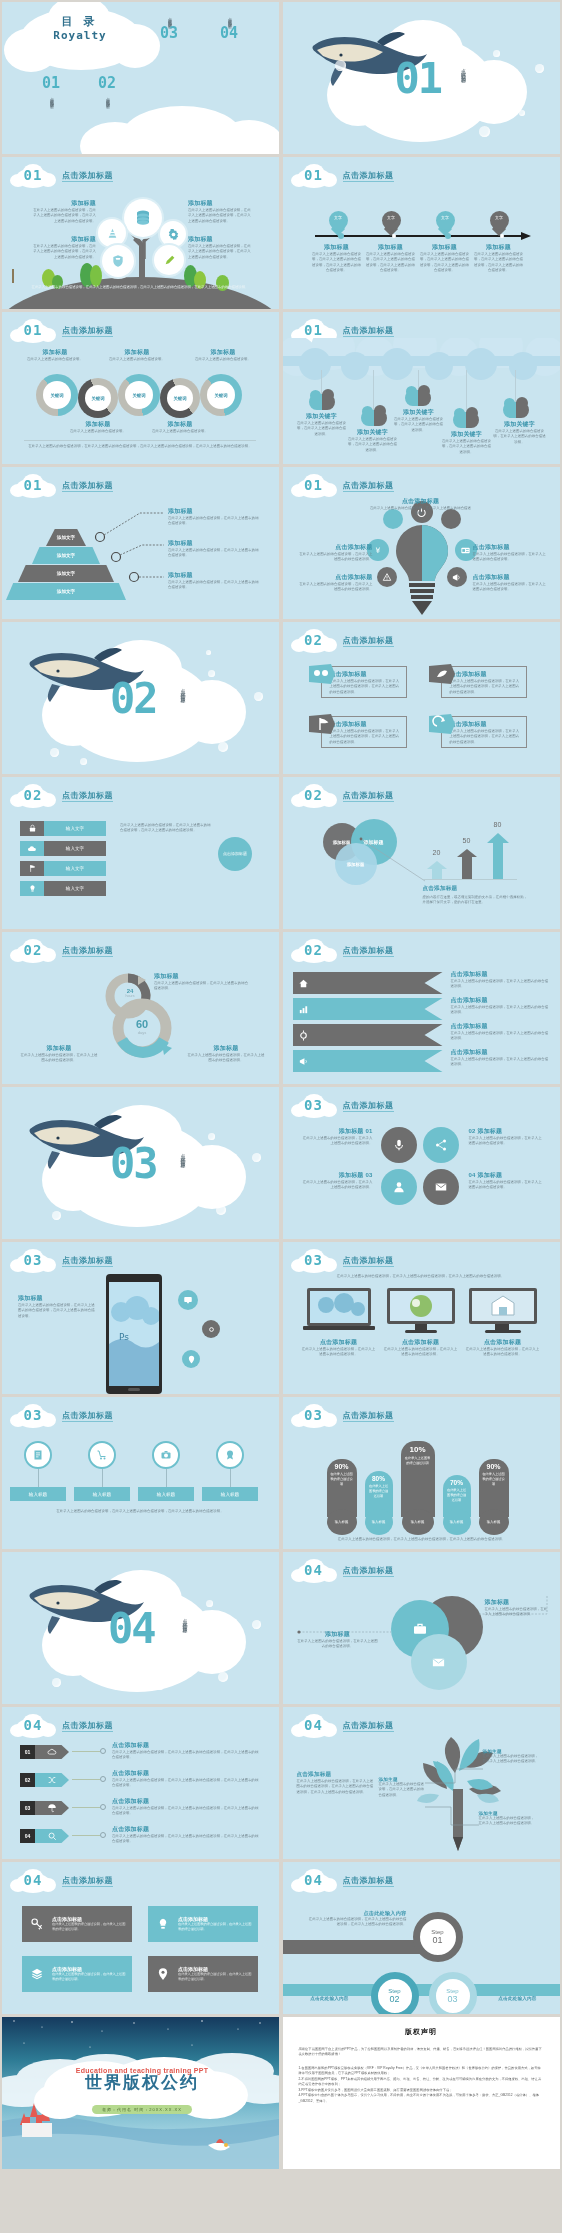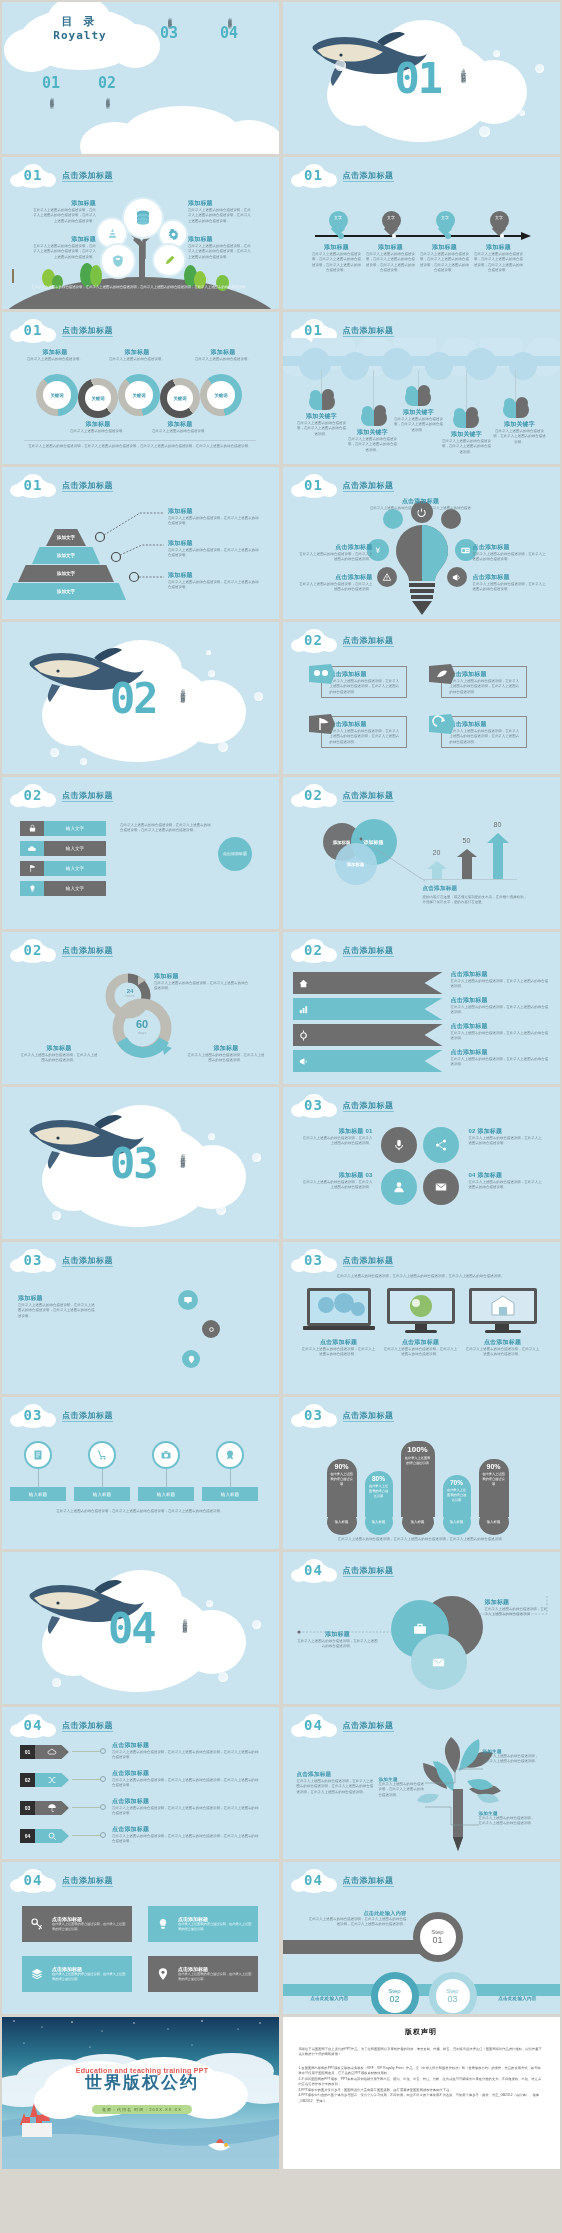--- a/index.html
+++ b/index.html
@@ -886,20 +886,37 @@
   <div class="slide">
     <div class="sl">
       <div class="cloudtag">
         <div class="cb c1"></div>
           <div class="cb c2"></div>
           <div class="cb c3"></div>
           <div class="cb c4"></div>
         <div class="num">03</div>
       </div>
       <div class="htitle"><span class="u">点击添加标题</span></div>
+      <div class="phone" style="left:104px;top:32px;width:56px;height:120px">
+        <div class="screen" style="left:3px;top:8px;width:50px;height:104px">
+          <svg width="50" height="104" viewBox="0 0 50 104">
+            <rect width="50" height="104" fill="#bfe2f1"></rect>
+            <g fill="#8cc6e0" opacity=".8">
+                <circle cx="12" cy="30" r="10"></circle>
+                <circle cx="28" cy="26" r="12"></circle>
+                <circle cx="42" cy="34" r="9"></circle>
+              </g>
+            <g fill="#5a9cc4" opacity=".6">
+                <path d="M0 62 q14 -10 26 0 q12 8 24 -2 V104 H0 Z"></path>
+              </g>
+            <text x="10" y="58" font-size="9" fill="#3b7e9e" font-family="DejaVu Sans">Ps</text>
+          </svg>
+        </div>
+        <div style="position:absolute;left:22px;top:114px;width:12px;height:3px;background:#555;border-radius:2px"></div>
+      </div>
       <div style="position:absolute;left:16px;top:52px;width:78px">
         <div class="tt">添加标题</div>
         <div class="bt">在此录入上述图表的综合描述说明，在此录入上述图表的综合描述说明，在此录入上述图表的综合描述说明。</div>
       </div>
       <div style="position:absolute;left:176px;top:48px;width:20px;height:20px;border-radius:50%;background:#6ec0cd;display:flex;align-items:center;justify-content:center">
         <svg width="10" height="10" viewBox="0 0 24 24">
             <rect x="3" y="5" width="18" height="12" rx="2" fill="#fff"></rect>
             <path d="M9 17 l3 4 3-4z" fill="#fff"></path>
           </svg>
       </div>
@@ -1039,21 +1056,21 @@
       <div class="htitle"><span class="u">点击添加标题</span></div>
       <div class="cap" style="left:44px;top:62px;width:30px;height:58px;background:#6e6e6e">
         <div style="margin-top:4px;font-size:7px;font-weight:700">90%</div>
         <div style="font-size:3.2px;line-height:1.5;padding:2px 3px">在此录入上述图表的综合描述说明</div>
       </div>
       <div class="cap" style="left:82px;top:74px;width:28px;height:46px;background:#6ec0cd">
         <div style="margin-top:4px;font-size:6.5px;font-weight:700">80%</div>
         <div style="font-size:3.2px;line-height:1.5;padding:2px 3px">在此录入上述图表的综合描述说明</div>
       </div>
       <div class="cap" style="left:118px;top:44px;width:34px;height:76px;background:#6e6e6e">
-        <div style="margin-top:4px;font-size:8px;font-weight:700">100%</div>
+        <div style="margin-top:4px;font-size:8px;font-weight:700">10%</div>
         <div style="font-size:3.2px;line-height:1.5;padding:2px 3px">在此录入上述图表的综合描述说明</div>
       </div>
       <div class="cap" style="left:160px;top:78px;width:28px;height:42px;background:#6ec0cd">
         <div style="margin-top:4px;font-size:6.5px;font-weight:700">70%</div>
         <div style="font-size:3.2px;line-height:1.5;padding:2px 3px">在此录入上述图表的综合描述说明</div>
       </div>
       <div class="cap" style="left:196px;top:62px;width:30px;height:58px;background:#6e6e6e">
         <div style="margin-top:4px;font-size:7px;font-weight:700">90%</div>
         <div style="font-size:3.2px;line-height:1.5;padding:2px 3px">在此录入上述图表的综合描述说明</div>
       </div>

